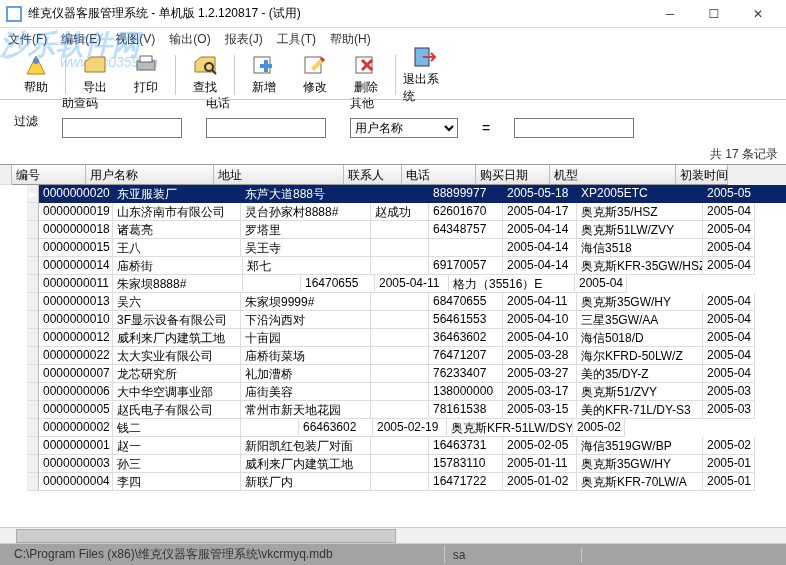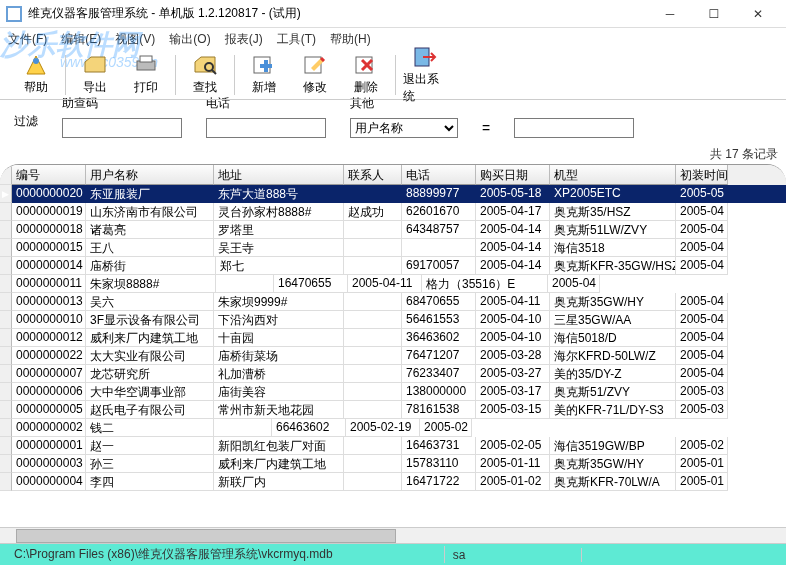--- a/index.html
+++ b/index.html
@@ -18,33 +18,33 @@
 .tbtn .ticon { width: 28px; height: 24px; display: flex; align-items: center; justify-content: center; }
 .tbtn .tlabel { font-size: 12px; color: #000; margin-top: 2px; }
 .tsep { width: 1px; height: 40px; background: #ccc; }
 .filterbar { height: 42px; display: flex; align-items: flex-end; padding: 0 14px 4px; gap: 24px; }
 .fgroup { display: flex; flex-direction: column; }
 .flabel { font-size: 12px; margin-bottom: 6px; }
 .finput { width: 120px; height: 20px; border: 1px solid #7a7a7a; background: #fff; padding: 0 2px; }
 .fselect { width: 108px; height: 20px; border: 1px solid #7a7a7a; background: #fff; font-size: 12px; }
 .feq { font-size: 14px; align-self: flex-end; margin-bottom: 2px; }
 .recordcount { position: absolute; right: 8px; top: 146px; font-size: 12px; color: #333; }
-.grid { position: absolute; top: 164px; left: 0; right: 0; bottom: 38px; overflow: hidden; border-top: 1px solid #999; border-radius: 19px; }
+.grid { position: absolute; top: 164px; left: 0; right: 0; bottom: 38px; overflow: hidden; border-top: 1px solid #999; }
 .gridhead { display: flex; height: 20px; background: #f0f0f0; }
 .gh { border-right: 1px solid #bbb; border-bottom: 1px solid #999; padding: 2px 4px; background: linear-gradient(#fdfdfd, #e8e8e8); font-size: 12px; overflow: hidden; white-space: nowrap; }
 .gridbody { overflow-y: auto; overflow-x: hidden; height: calc(100% - 20px); }
-.gr { display: flex; height: 18px; }
+.gr { display: flex; height: 18px; margin-left: 27px; }
 .gr.selected { background: #0a246a; color: #fff; }
 .gr.selected .gc { border-right-color: #0a246a; border-bottom-color: #0a246a; }
 .gc { border-right: 1px solid #ddd; border-bottom: 1px solid #ddd; padding: 1px 4px; font-size: 12px; overflow: hidden; white-space: nowrap; }
 .rowptr { width: 12px; background: #f0f0f0; border-right: 1px solid #bbb; border-bottom: 1px solid #ddd; display: flex; align-items: center; justify-content: center; font-size: 9px; }
 .c0{width:74px}.c1{width:128px}.c2{width:130px}.c3{width:58px}.c4{width:74px}.c5{width:74px}.c6{width:126px}.c7{width:52px}
 .hscroll { position: absolute; bottom: 22px; left: 0; right: 0; height: 16px; background: #f0f0f0; border-top: 1px solid #ccc; display: flex; }
 .hscroll .thumb { width: 380px; height: 14px; background: #cdcdcd; margin: 1px 0 0 16px; border: 1px solid #aaa; }
-.statusbar { position: absolute; bottom: 0; left: 0; right: 0; height: 22px; background: #5eead4; border-top: 1px solid #ccc; display: flex; align-items: center; padding: 0 6px; font-size: 12px; color: #333; }
+.statusbar { position: absolute; bottom: 0; left: 0; right: 0; height: 22px; background: #a3a3a3; border-top: 1px solid #ccc; display: flex; align-items: center; padding: 0 6px; font-size: 12px; color: #333; }
 .statusbar .sseg { padding: 0 8px; border-right: 1px solid #ccc; }
 .statusbar .sseg:first-child { flex: 1.4; }
 .statusbar .sseg:nth-child(2) { flex: 0.4; }
 </style>
 </head>
 <body>
 
 <div class="titlebar">
   <span class="icon">
     <svg width="16" height="16">
@@ -337,20 +337,21 @@
         <div class="gc c6">美的KFR-71L/DY-S3</div>
         <div class="gc c7">2005-03</div>
       </div>
       <div class="gr">
         <div class="rowptr"></div>
         <div class="gc c0">0000000002</div>
         <div class="gc c1">钱二</div>
         <div class="gc c3"></div>
         <div class="gc c4">66463602</div>
         <div class="gc c5">2005-02-19</div>
+        <div class="gc c6">奥克斯KFR-51LW/DSY</div>
         <div class="gc c7">2005-02</div>
       </div>
       <div class="gr">
         <div class="rowptr"></div>
         <div class="gc c0">0000000001</div>
         <div class="gc c1">赵一</div>
         <div class="gc c2">新阳凯红包装厂对面</div>
         <div class="gc c3"></div>
         <div class="gc c4">16463731</div>
         <div class="gc c5">2005-02-05</div>

